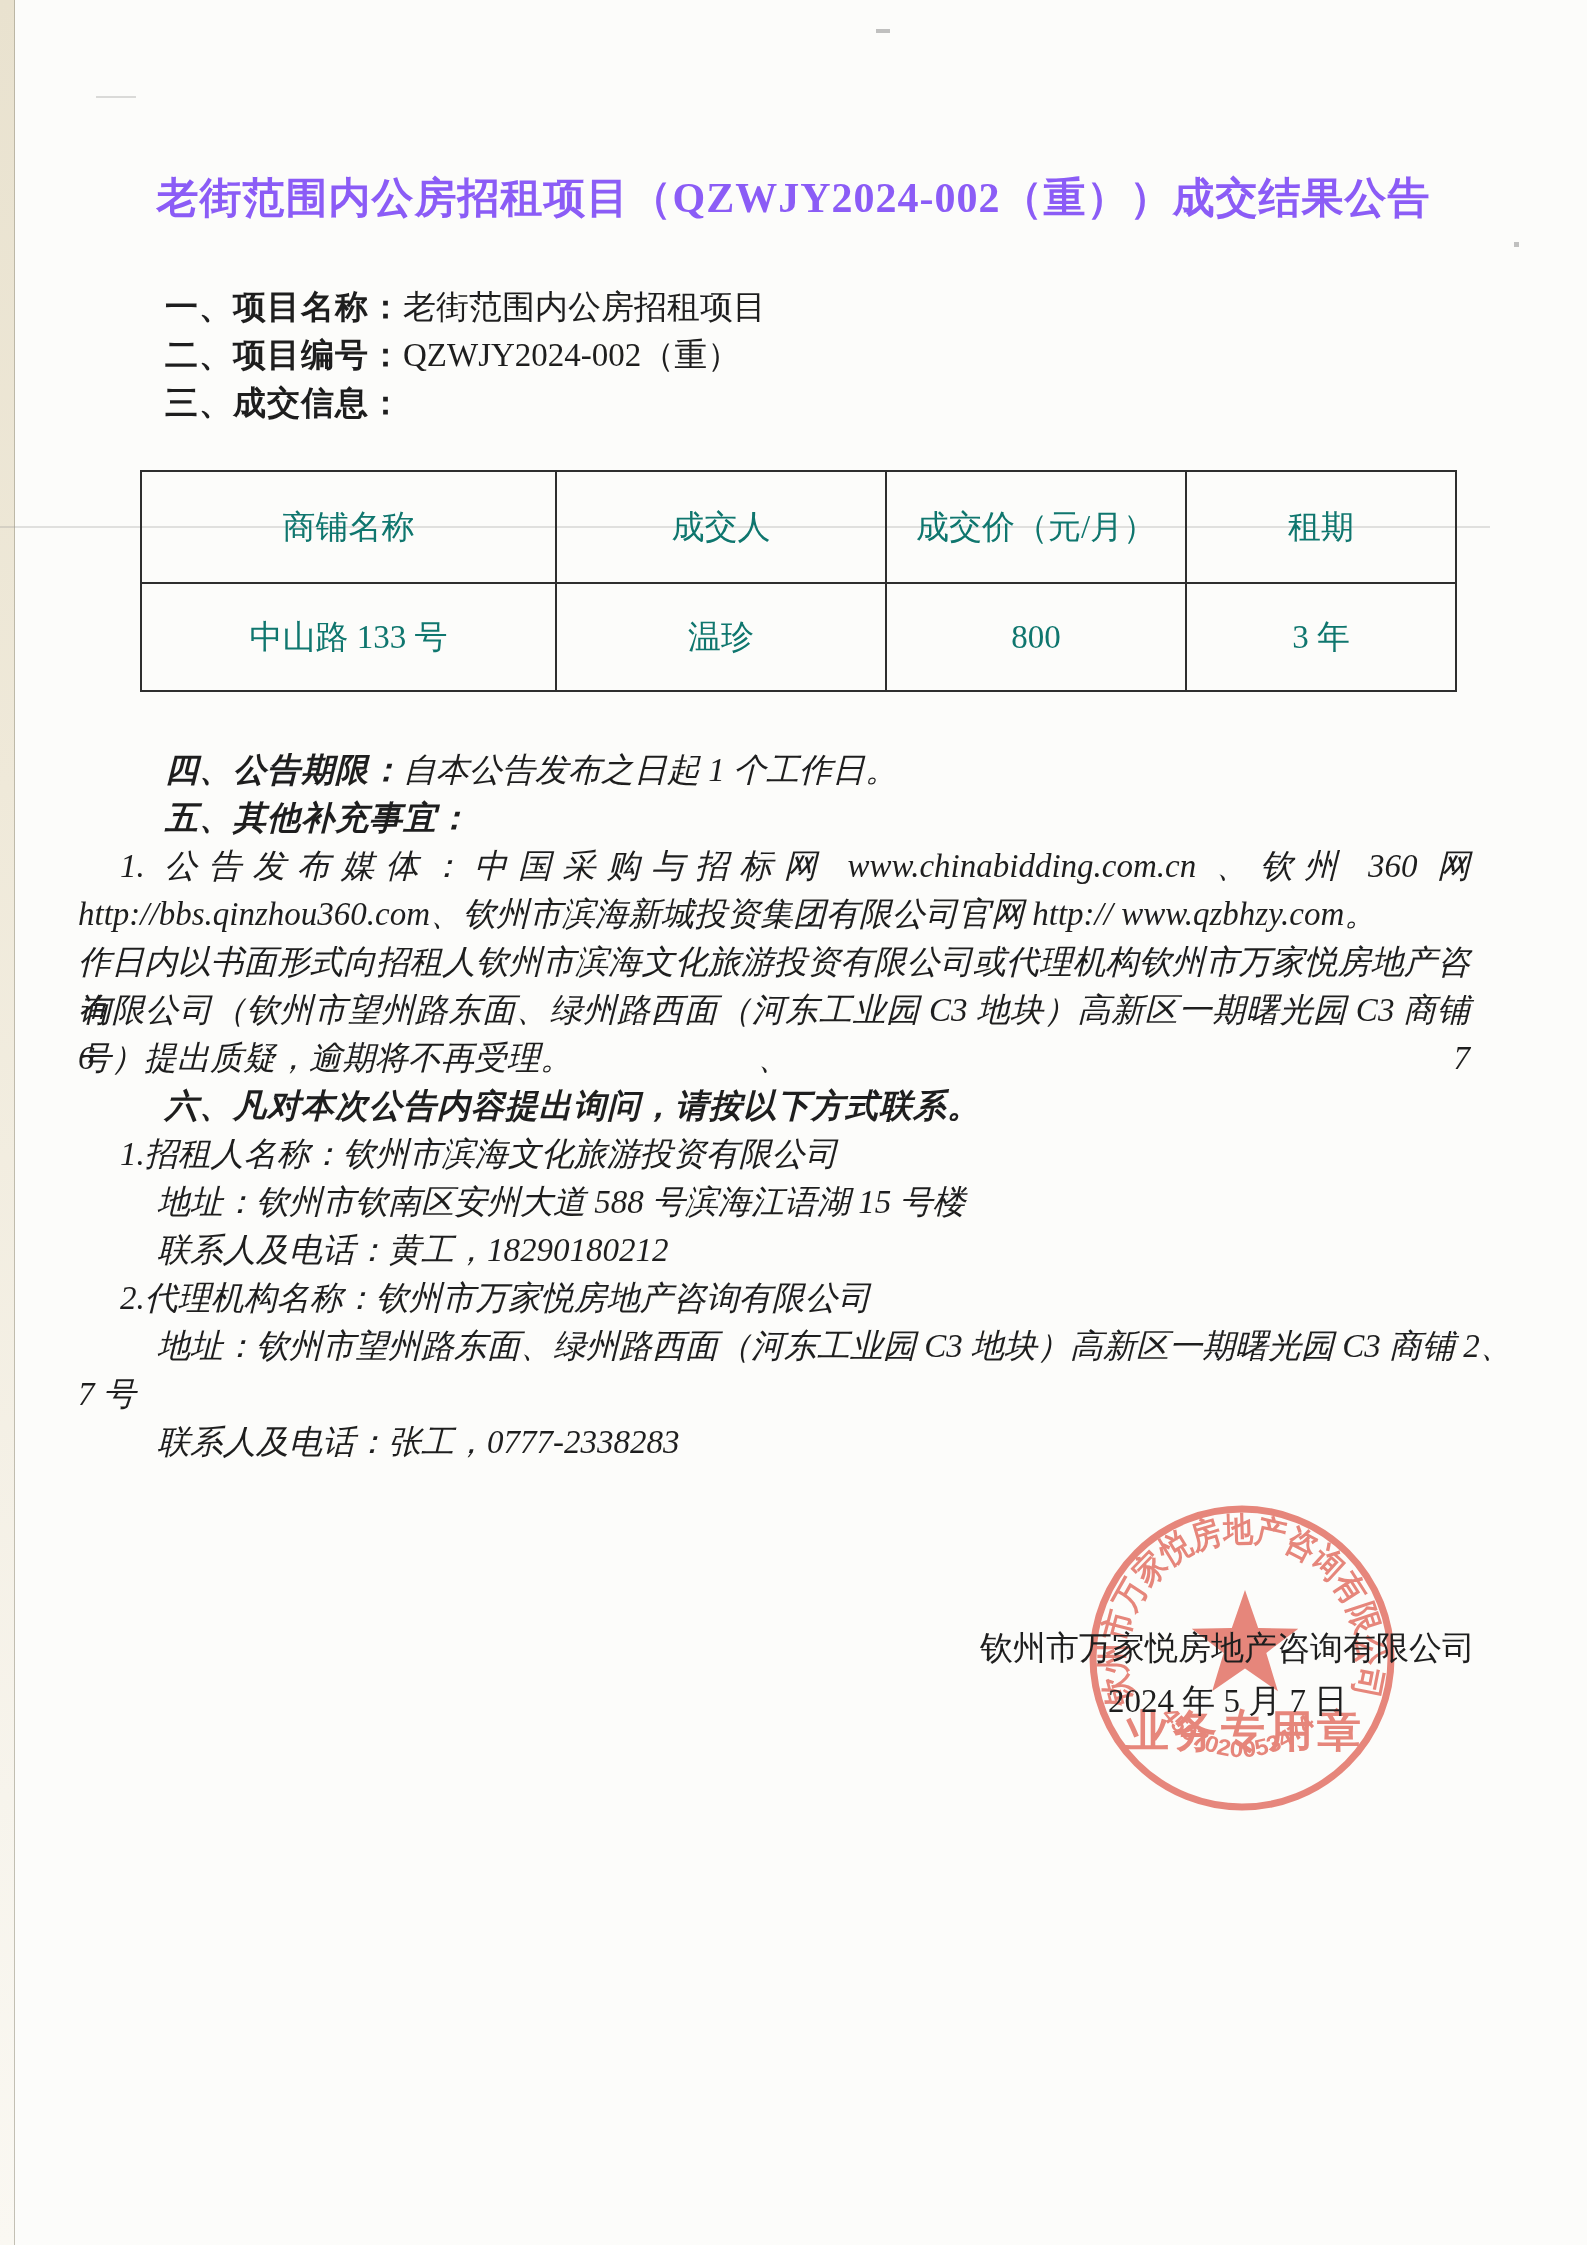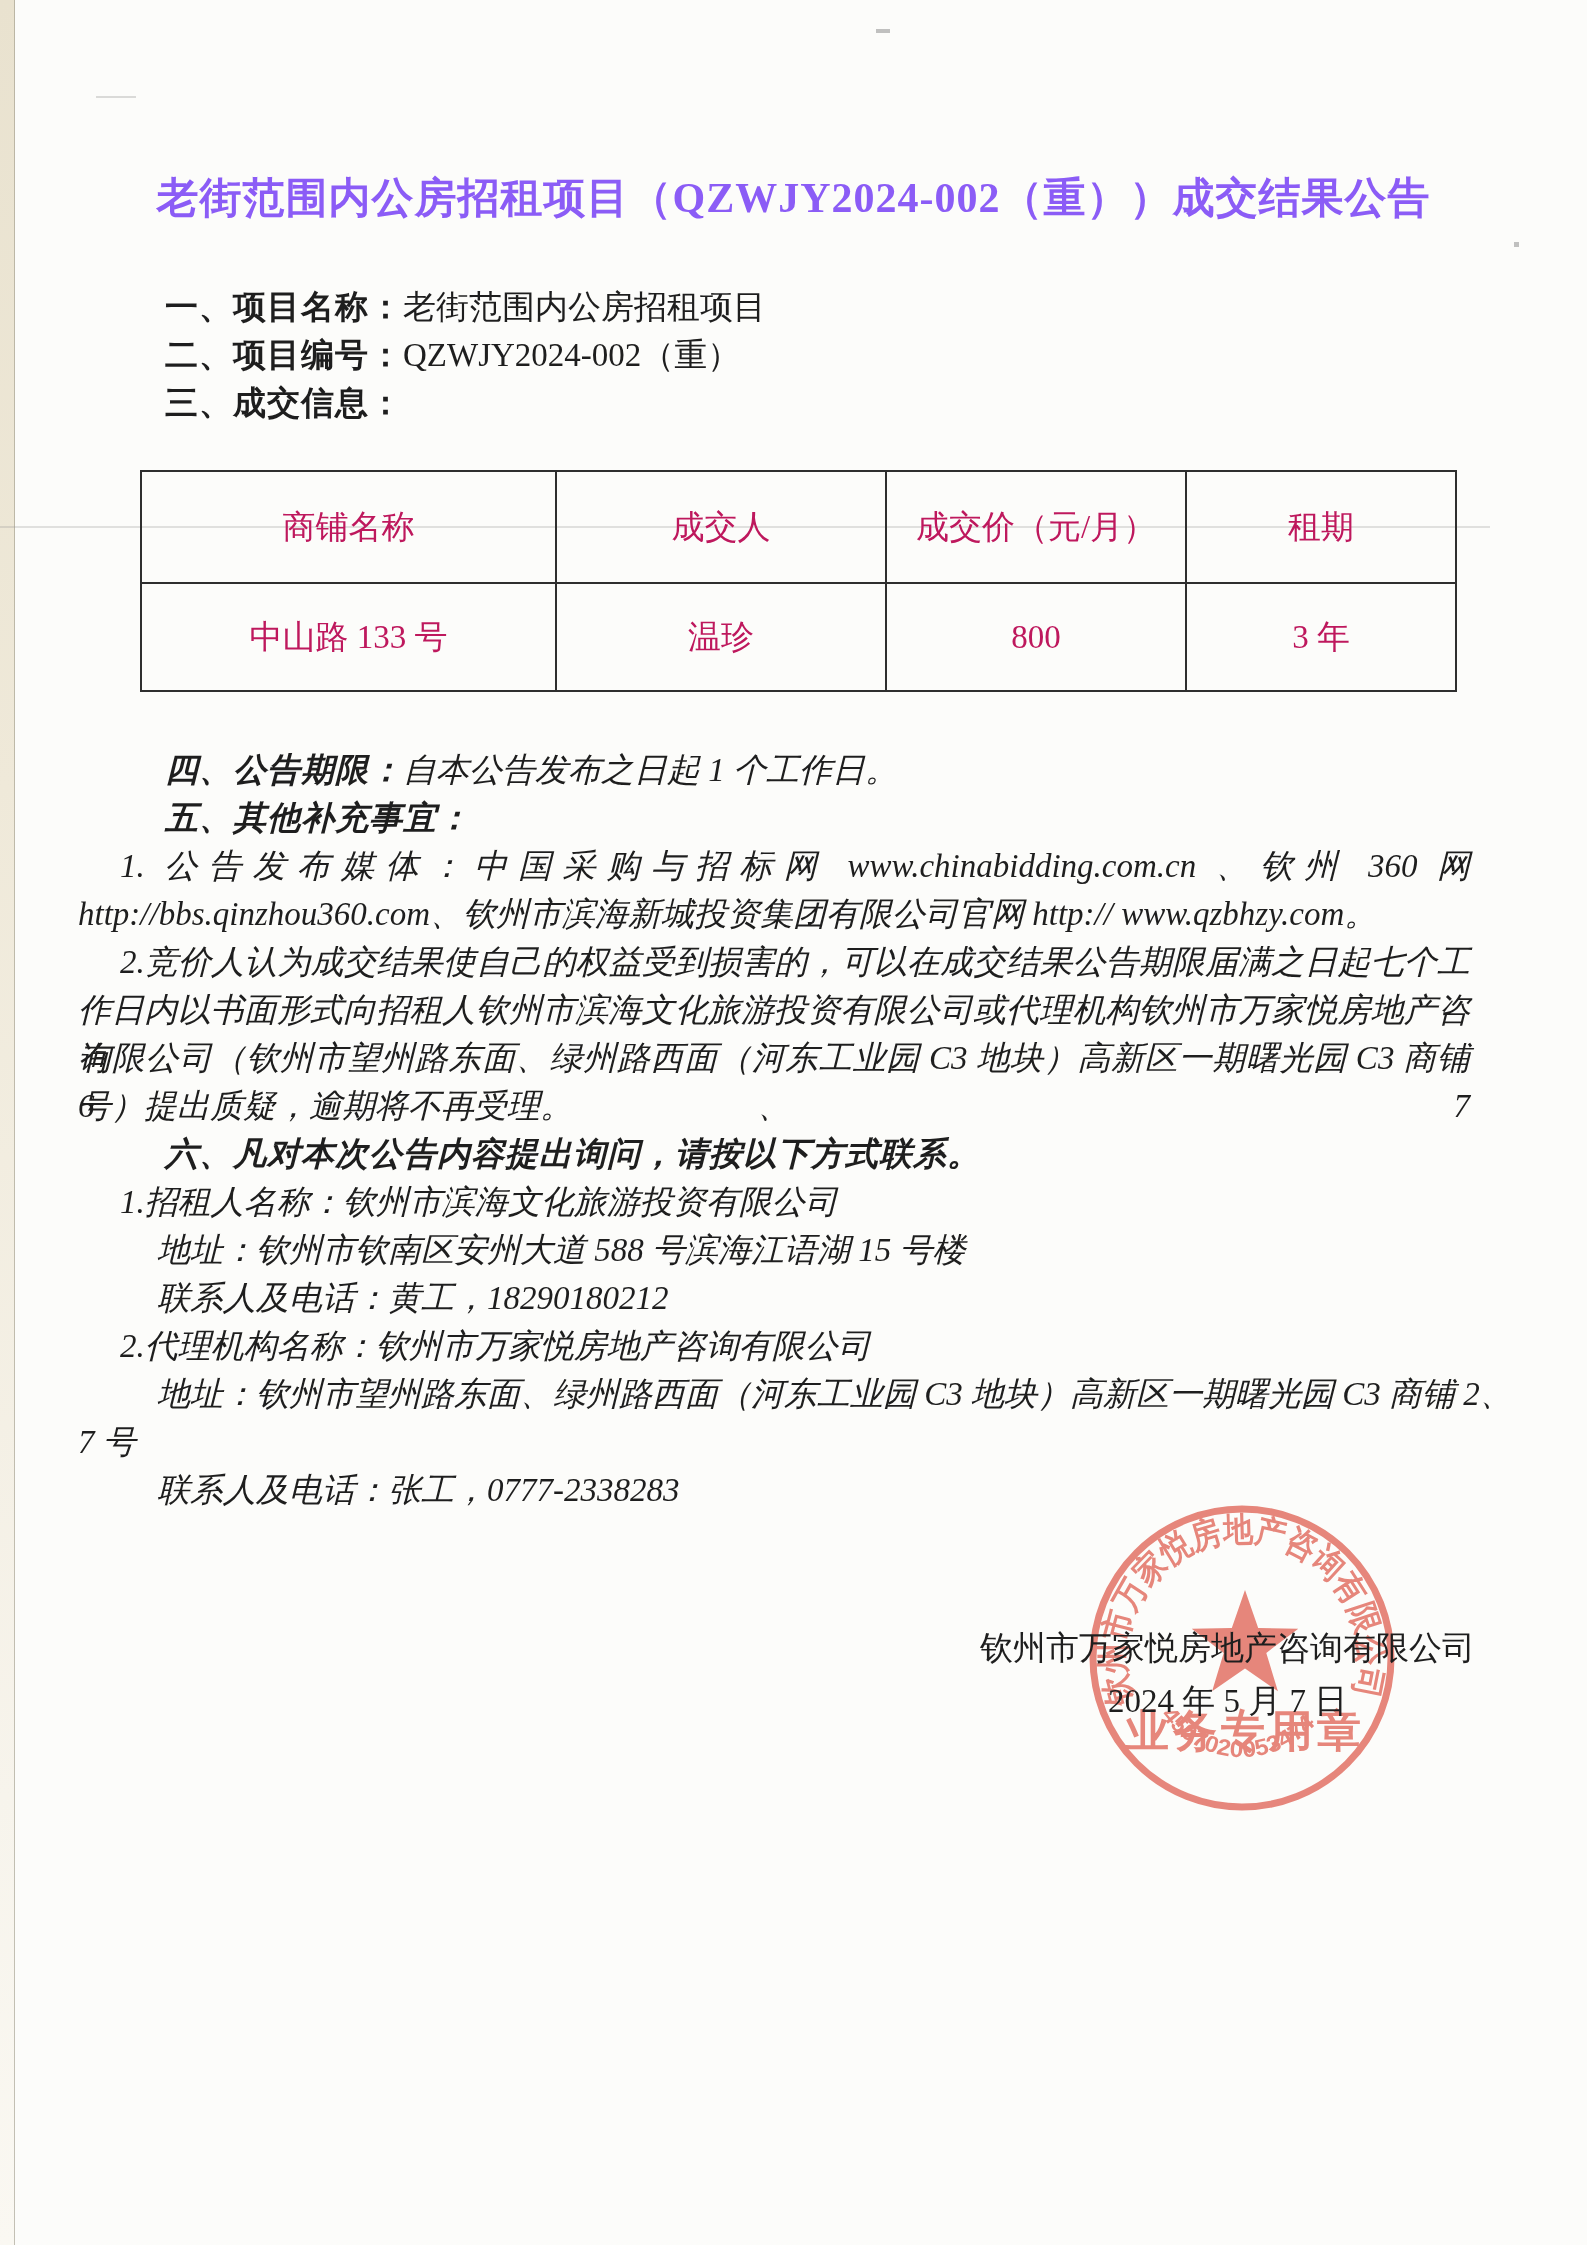--- a/index.html
+++ b/index.html
@@ -34,21 +34,21 @@
   .line.just{white-space:normal;text-align:justify;text-align-last:justify;}
   .i1{padding-left:87px;}
   .i2{padding-left:42px;}
   .i3{padding-left:79px;}
   .flush{padding-left:0;}
   .b{font-weight:700;font-family:"Liberation Sans","DejaVu Sans",sans-serif;letter-spacing:1px;}
   table.result{
     position:absolute;left:140px;top:470px;
     width:1315px;height:220px;
     border-collapse:collapse;table-layout:fixed;
-    font-size:33px;color:#be185d;padding-left:29px;
+    font-size:33px;color:#0f766e;padding-left:29px;
   }
   table.result td,table.result th{
     border:2px solid #2e2e2e;text-align:center;vertical-align:middle;
     font-weight:400;padding:0;
   }
   table.result tr.hdr{height:112px;}
   table.result tr.data{height:108px;}
   .sig-company{
     position:absolute;left:980px;top:1626px;width:495px;
     font-size:33px;z-index:3;text-align:center;white-space:nowrap;
@@ -104,21 +104,20 @@
           <td>3 年</td>
         </tr>
       </tbody>
   </table>
 
   <div class="textblock bodyblock" id="body-block">
       <div class="line i1"><span class="b">四、公告期限：</span><span>自本公告发布之日起 1 个工作日。</span></div>
       <div class="line i1"><span class="b">五、其他补充事宜：</span></div>
       <div class="line i2 just"><span>1. 公告发布媒体：中国采购与招标网 www.chinabidding.com.cn 、钦州 360 网</span></div>
       <div class="line flush"><span>http://bbs.qinzhou360.com、钦州市滨海新城投资集团有限公司官网 http:// www.qzbhzy.com。</span></div>
-      <div class="line i2 just"><span>2.竞价人认为成交结果使自己的权益受到损害的，可以在成交结果公告期限届满之日起七个工</span></div>
       <div class="line flush just"><span>作日内以书面形式向招租人钦州市滨海文化旅游投资有限公司或代理机构钦州市万家悦房地产咨询</span></div>
       <div class="line flush just"><span>有限公司（钦州市望州路东面、绿州路西面（河东工业园 C3 地块）高新区一期曙光园 C3 商铺 6、7</span></div>
       <div class="line flush"><span>号）提出质疑，逾期将不再受理。</span></div>
       <div class="line i1"><span class="b">六、凡对本次公告内容提出询问，请按以下方式联系。</span></div>
       <div class="line i2"><span>1.招租人名称：钦州市滨海文化旅游投资有限公司</span></div>
       <div class="line i3"><span>地址：钦州市钦南区安州大道 588 号滨海江语湖 15 号楼</span></div>
       <div class="line i3"><span>联系人及电话：黄工，18290180212</span></div>
       <div class="line i2"><span>2.代理机构名称：钦州市万家悦房地产咨询有限公司</span></div>
       <div class="line i3"><span>地址：钦州市望州路东面、绿州路西面（河东工业园 C3 地块）高新区一期曙光园 C3 商铺 2、</span></div>
       <div class="line flush"><span>7 号</span></div>

